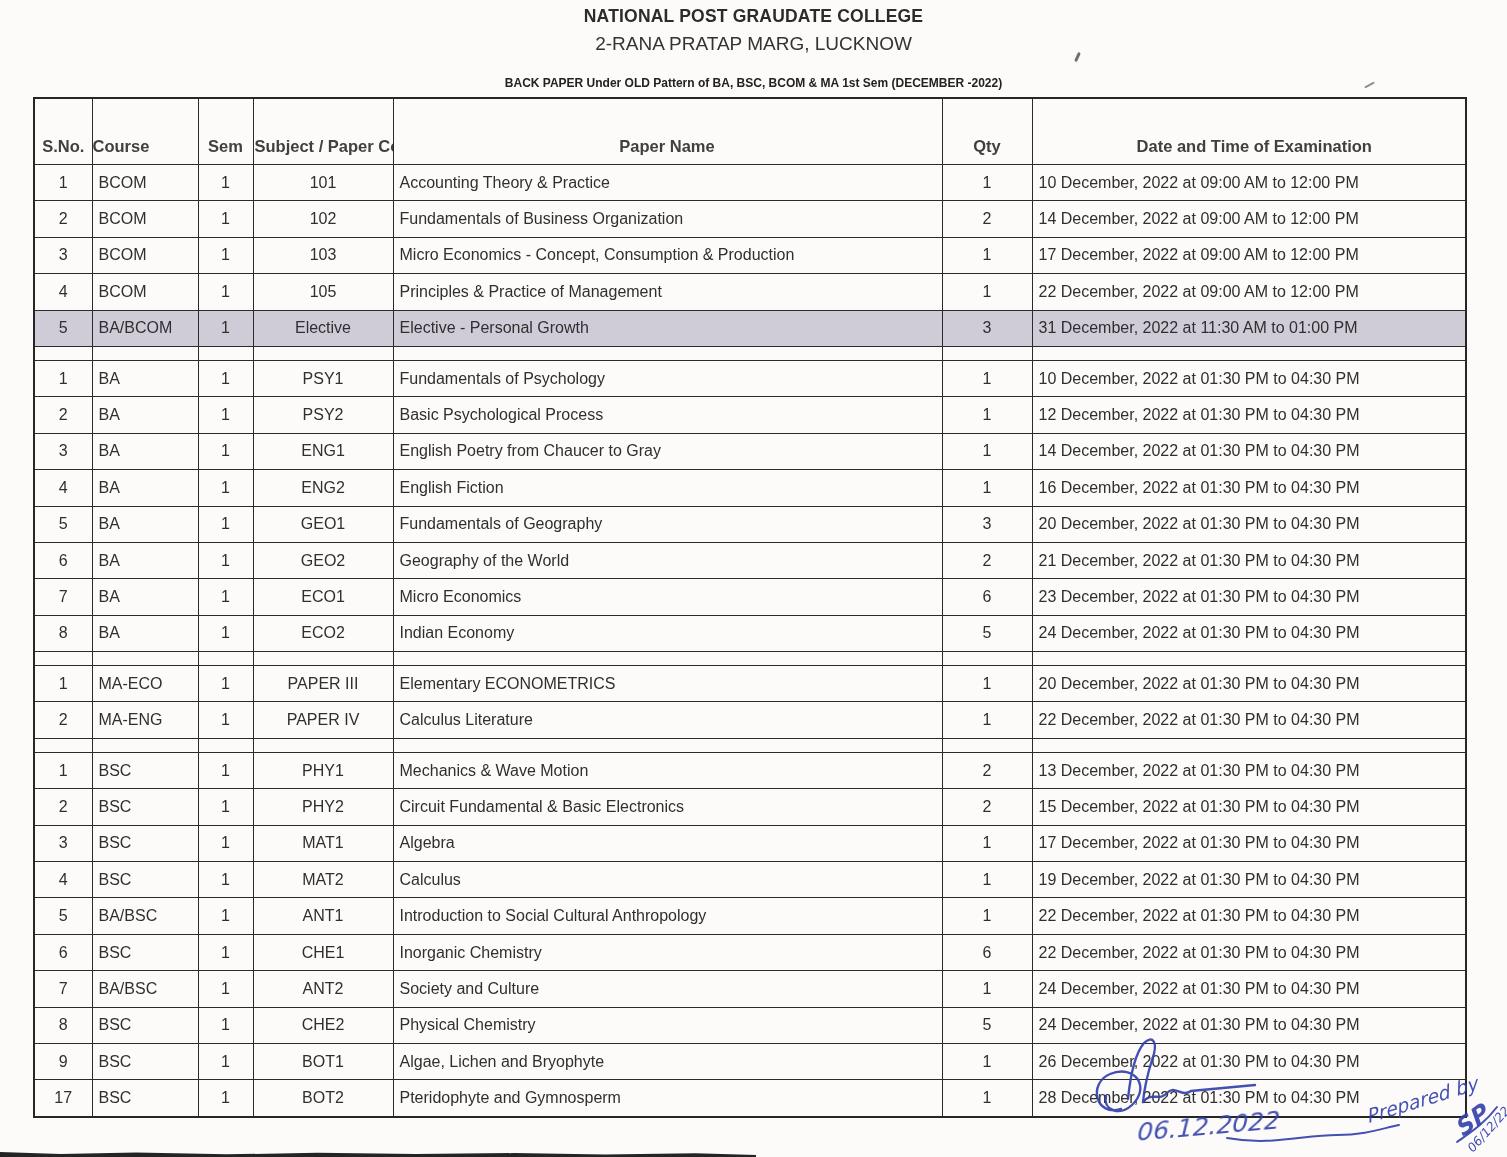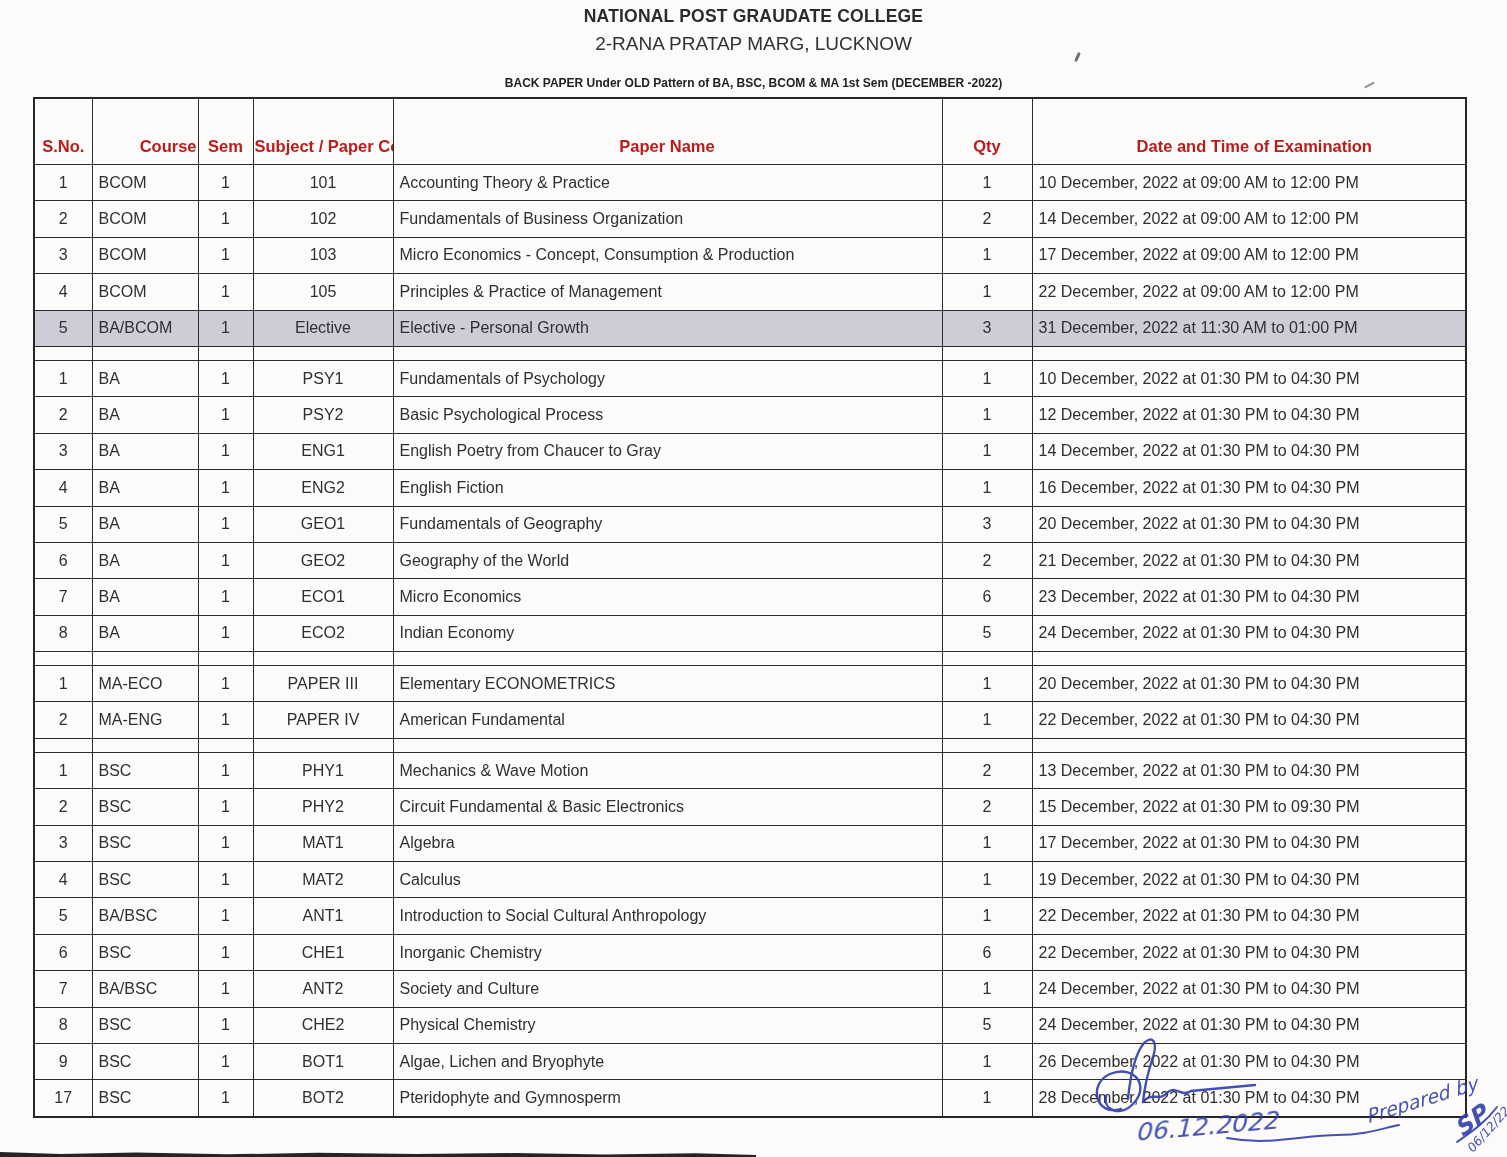--- a/index.html
+++ b/index.html
@@ -41,21 +41,21 @@
   table.schedule th, table.schedule td{
     border:1.6px solid #2b2b2b;
     overflow:hidden;
     white-space:nowrap;
   }
   table.schedule{border:2.5px solid #262626;}
   thead th{
     height:57px;
     font-size:16.5px;
     font-weight:700;
-    color:#b91c1c;
+    color:#404040;
     vertical-align:bottom;
     padding-bottom:7px;
     text-align:center;
     line-height:1.25;
   }
   th.c-code{white-space:pre-line;}
   tr.row td{height:33.4px;vertical-align:middle;line-height:1;}
   tr.spacer td{height:13px;padding:0;}
   .c-sno,.c-sem,.c-code,.c-qty{text-align:center;}
   .c-course,.c-name,.c-date{text-align:left;padding-left:6px;}
@@ -98,21 +98,21 @@
       <col style="width:106px">
       <col style="width:55px">
       <col style="width:140px">
       <col style="width:549px">
       <col style="width:90px">
       <col style="width:434px">
     </colgroup>
     <thead>
       <tr>
         <th class="c-sno">S.No.</th>
-        <th class="c-course" style="text-align:right;padding-left:0;">Course</th>
+        <th class="c-course" style="text-align:left;padding-left:0;">Course</th>
         <th class="c-sem">Sem</th>
         <th class="c-code">Subject /
 Paper Code</th>
         <th class="c-name" style="text-align:center;padding-left:0;margin-left:36px;">Paper Name</th>
         <th class="c-qty">Qty</th>
         <th class="c-date" style="text-align:center;padding-left:12px;">Date and Time of Examination</th>
       </tr>
     </thead>
     <tbody id="schedule-body">
         <tr class="row">
@@ -257,21 +257,21 @@
           <td class="c-code">PAPER III</td>
           <td class="c-name">Elementary ECONOMETRICS</td>
           <td class="c-qty">1</td>
           <td class="c-date">20 December, 2022 at 01:30 PM to 04:30 PM</td>
         </tr>
         <tr class="row">
           <td class="c-sno">2</td>
           <td class="c-course">MA-ENG</td>
           <td class="c-sem">1</td>
           <td class="c-code">PAPER IV</td>
-          <td class="c-name">American Fundamental</td>
+          <td class="c-name">Calculus Literature</td>
           <td class="c-qty">1</td>
           <td class="c-date">22 December, 2022 at 01:30 PM to 04:30 PM</td>
         </tr>
         <tr class="spacer">
           <td></td>
           <td></td>
           <td></td>
           <td></td>
           <td></td>
           <td></td>
@@ -286,21 +286,21 @@
           <td class="c-qty">2</td>
           <td class="c-date">13 December, 2022 at 01:30 PM to 04:30 PM</td>
         </tr>
         <tr class="row">
           <td class="c-sno">2</td>
           <td class="c-course">BSC</td>
           <td class="c-sem">1</td>
           <td class="c-code">PHY2</td>
           <td class="c-name">Circuit Fundamental &amp; Basic Electronics</td>
           <td class="c-qty">2</td>
-          <td class="c-date">15 December, 2022 at 01:30 PM to 09:30 PM</td>
+          <td class="c-date">15 December, 2022 at 01:30 PM to 04:30 PM</td>
         </tr>
         <tr class="row">
           <td class="c-sno">3</td>
           <td class="c-course">BSC</td>
           <td class="c-sem">1</td>
           <td class="c-code">MAT1</td>
           <td class="c-name">Algebra</td>
           <td class="c-qty">1</td>
           <td class="c-date">17 December, 2022 at 01:30 PM to 04:30 PM</td>
         </tr>

